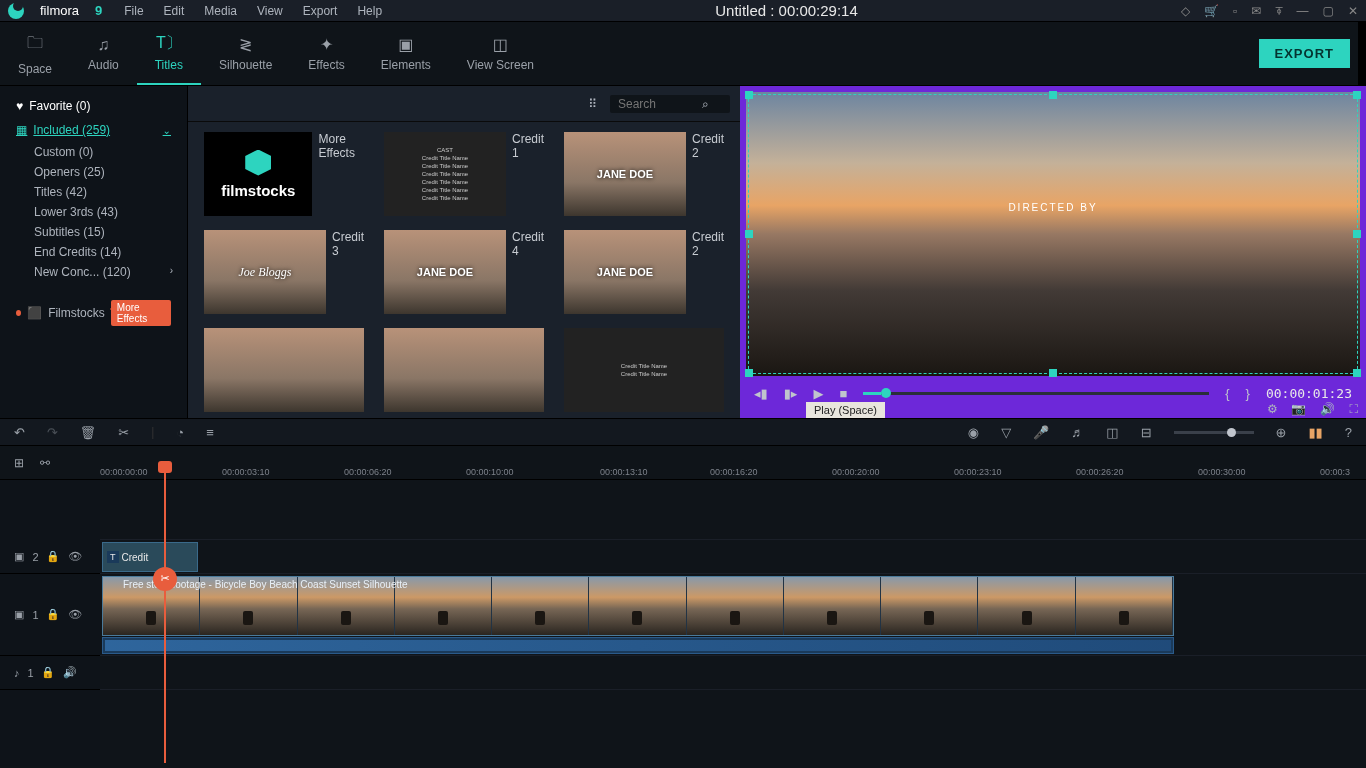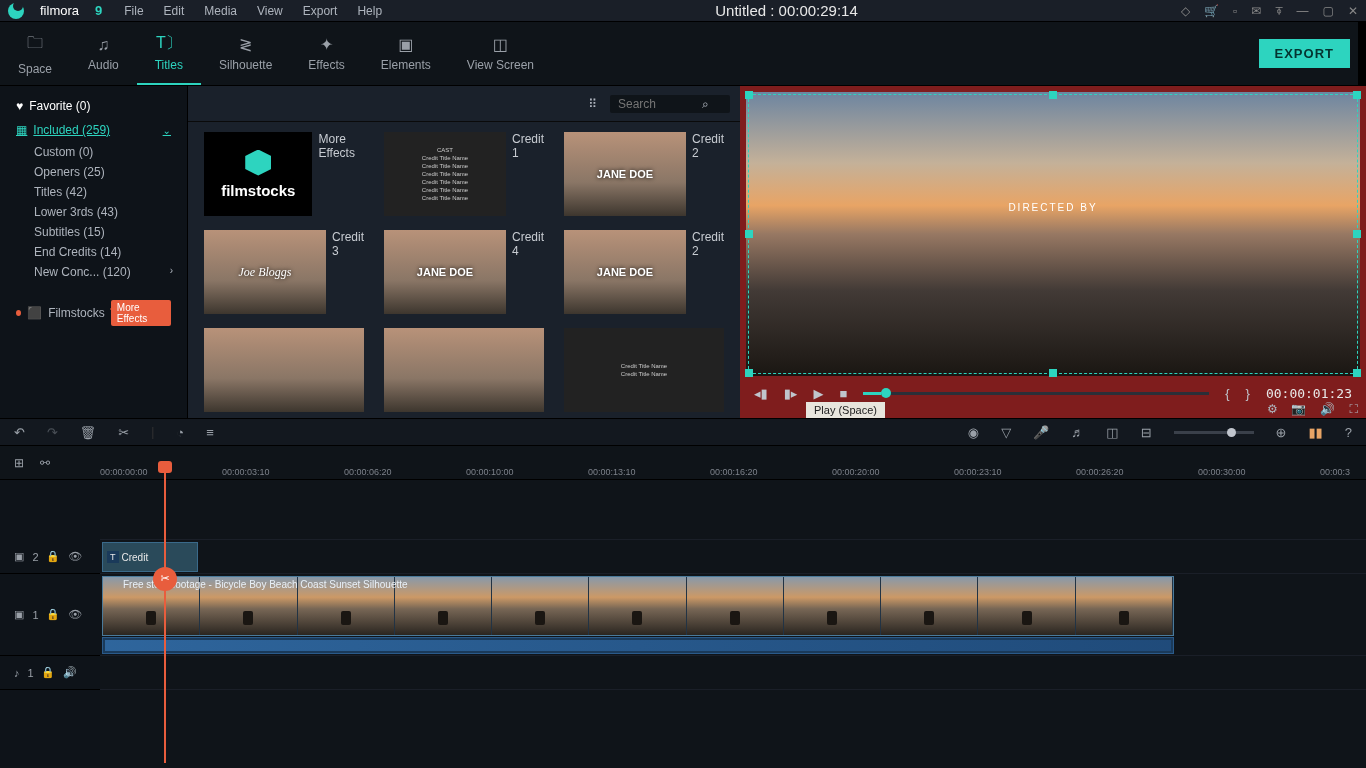--- a/index.html
+++ b/index.html
@@ -20,21 +20,21 @@
 .tab { display:flex; flex-direction:column; align-items:center; justify-content:center; padding:0 18px; cursor:pointer; color:#9aa0a8; gap:4px;}
 .tab.active { color:#2dd4bf; border-bottom:2px solid #2dd4bf;}
 .tab-ic { font-size:16px;}
 .tab-lbl { font-size:12px;}
 .export-btn { margin-left:auto; margin-right:8px; align-self:center; background:#2dd4bf; color:#043430; font-weight:700; padding:7px 16px; border:none; cursor:pointer; font-size:13px; letter-spacing:1px;}
 .gap-prev { width:8px; background:#000;}
 
 
 .main-row { height:332px; display:flex; }
 .left-panel { width:740px; display:flex; background:#11161e;}
-.preview-panel { flex:1; background:#7f1d1d; position:relative; padding:6px;}
+.preview-panel { flex:1; background:#6d28d9; position:relative; padding:6px;}
 
 
 .sidebar { width:200px; background:#0e1319; padding:8px 0; border-right:1px solid #000; font-size:12px;}
 .sb-row { padding:5px 16px; display:flex; align-items:center; gap:6px; cursor:pointer;}
 .sb-row.head { color:#fff;}
 .sb-row.linked { color:#2dd4bf; text-decoration:underline;}
 .sb-chev { margin-left:auto; font-size:10px;}
 .sb-sub { padding:3px 0 3px 34px; color:#aeb4bd; cursor:pointer;}
 .sb-stocks { padding:10px 16px; display:flex; align-items:center; gap:6px; margin-top:8px;}
 .sb-stocks .dot{width:6px;height:6px;background:#e85d3d;border-radius:50%;}
@@ -373,21 +373,21 @@
       <div class="tick-line" style="left: 366px; height: 14px;"></div>
       <div class="tick-line" style="left: 378.2px; height: 6px;"></div>
       <div class="tick-line" style="left: 390.4px; height: 6px;"></div>
       <div class="tick-line" style="left: 402.6px; height: 6px;"></div>
       <div class="tick-line" style="left: 414.8px; height: 6px;"></div>
       <div class="tick-line" style="left: 427px; height: 6px;"></div>
       <div class="tick-line" style="left: 439.2px; height: 6px;"></div>
       <div class="tick-line" style="left: 451.4px; height: 6px;"></div>
       <div class="tick-line" style="left: 463.6px; height: 6px;"></div>
       <div class="tick-line" style="left: 475.8px; height: 6px;"></div>
-      <div class="tick" style="left: 488px;">00:00:13:10</div>
+      <div class="tick" style="left: 500px;">00:00:13:10</div>
       <div class="tick-line" style="left: 488px; height: 14px;"></div>
       <div class="tick-line" style="left: 500.2px; height: 6px;"></div>
       <div class="tick-line" style="left: 512.4px; height: 6px;"></div>
       <div class="tick-line" style="left: 524.6px; height: 6px;"></div>
       <div class="tick-line" style="left: 536.8px; height: 6px;"></div>
       <div class="tick-line" style="left: 549px; height: 6px;"></div>
       <div class="tick-line" style="left: 561.2px; height: 6px;"></div>
       <div class="tick-line" style="left: 573.4px; height: 6px;"></div>
       <div class="tick-line" style="left: 585.6px; height: 6px;"></div>
       <div class="tick-line" style="left: 597.8px; height: 6px;"></div>

